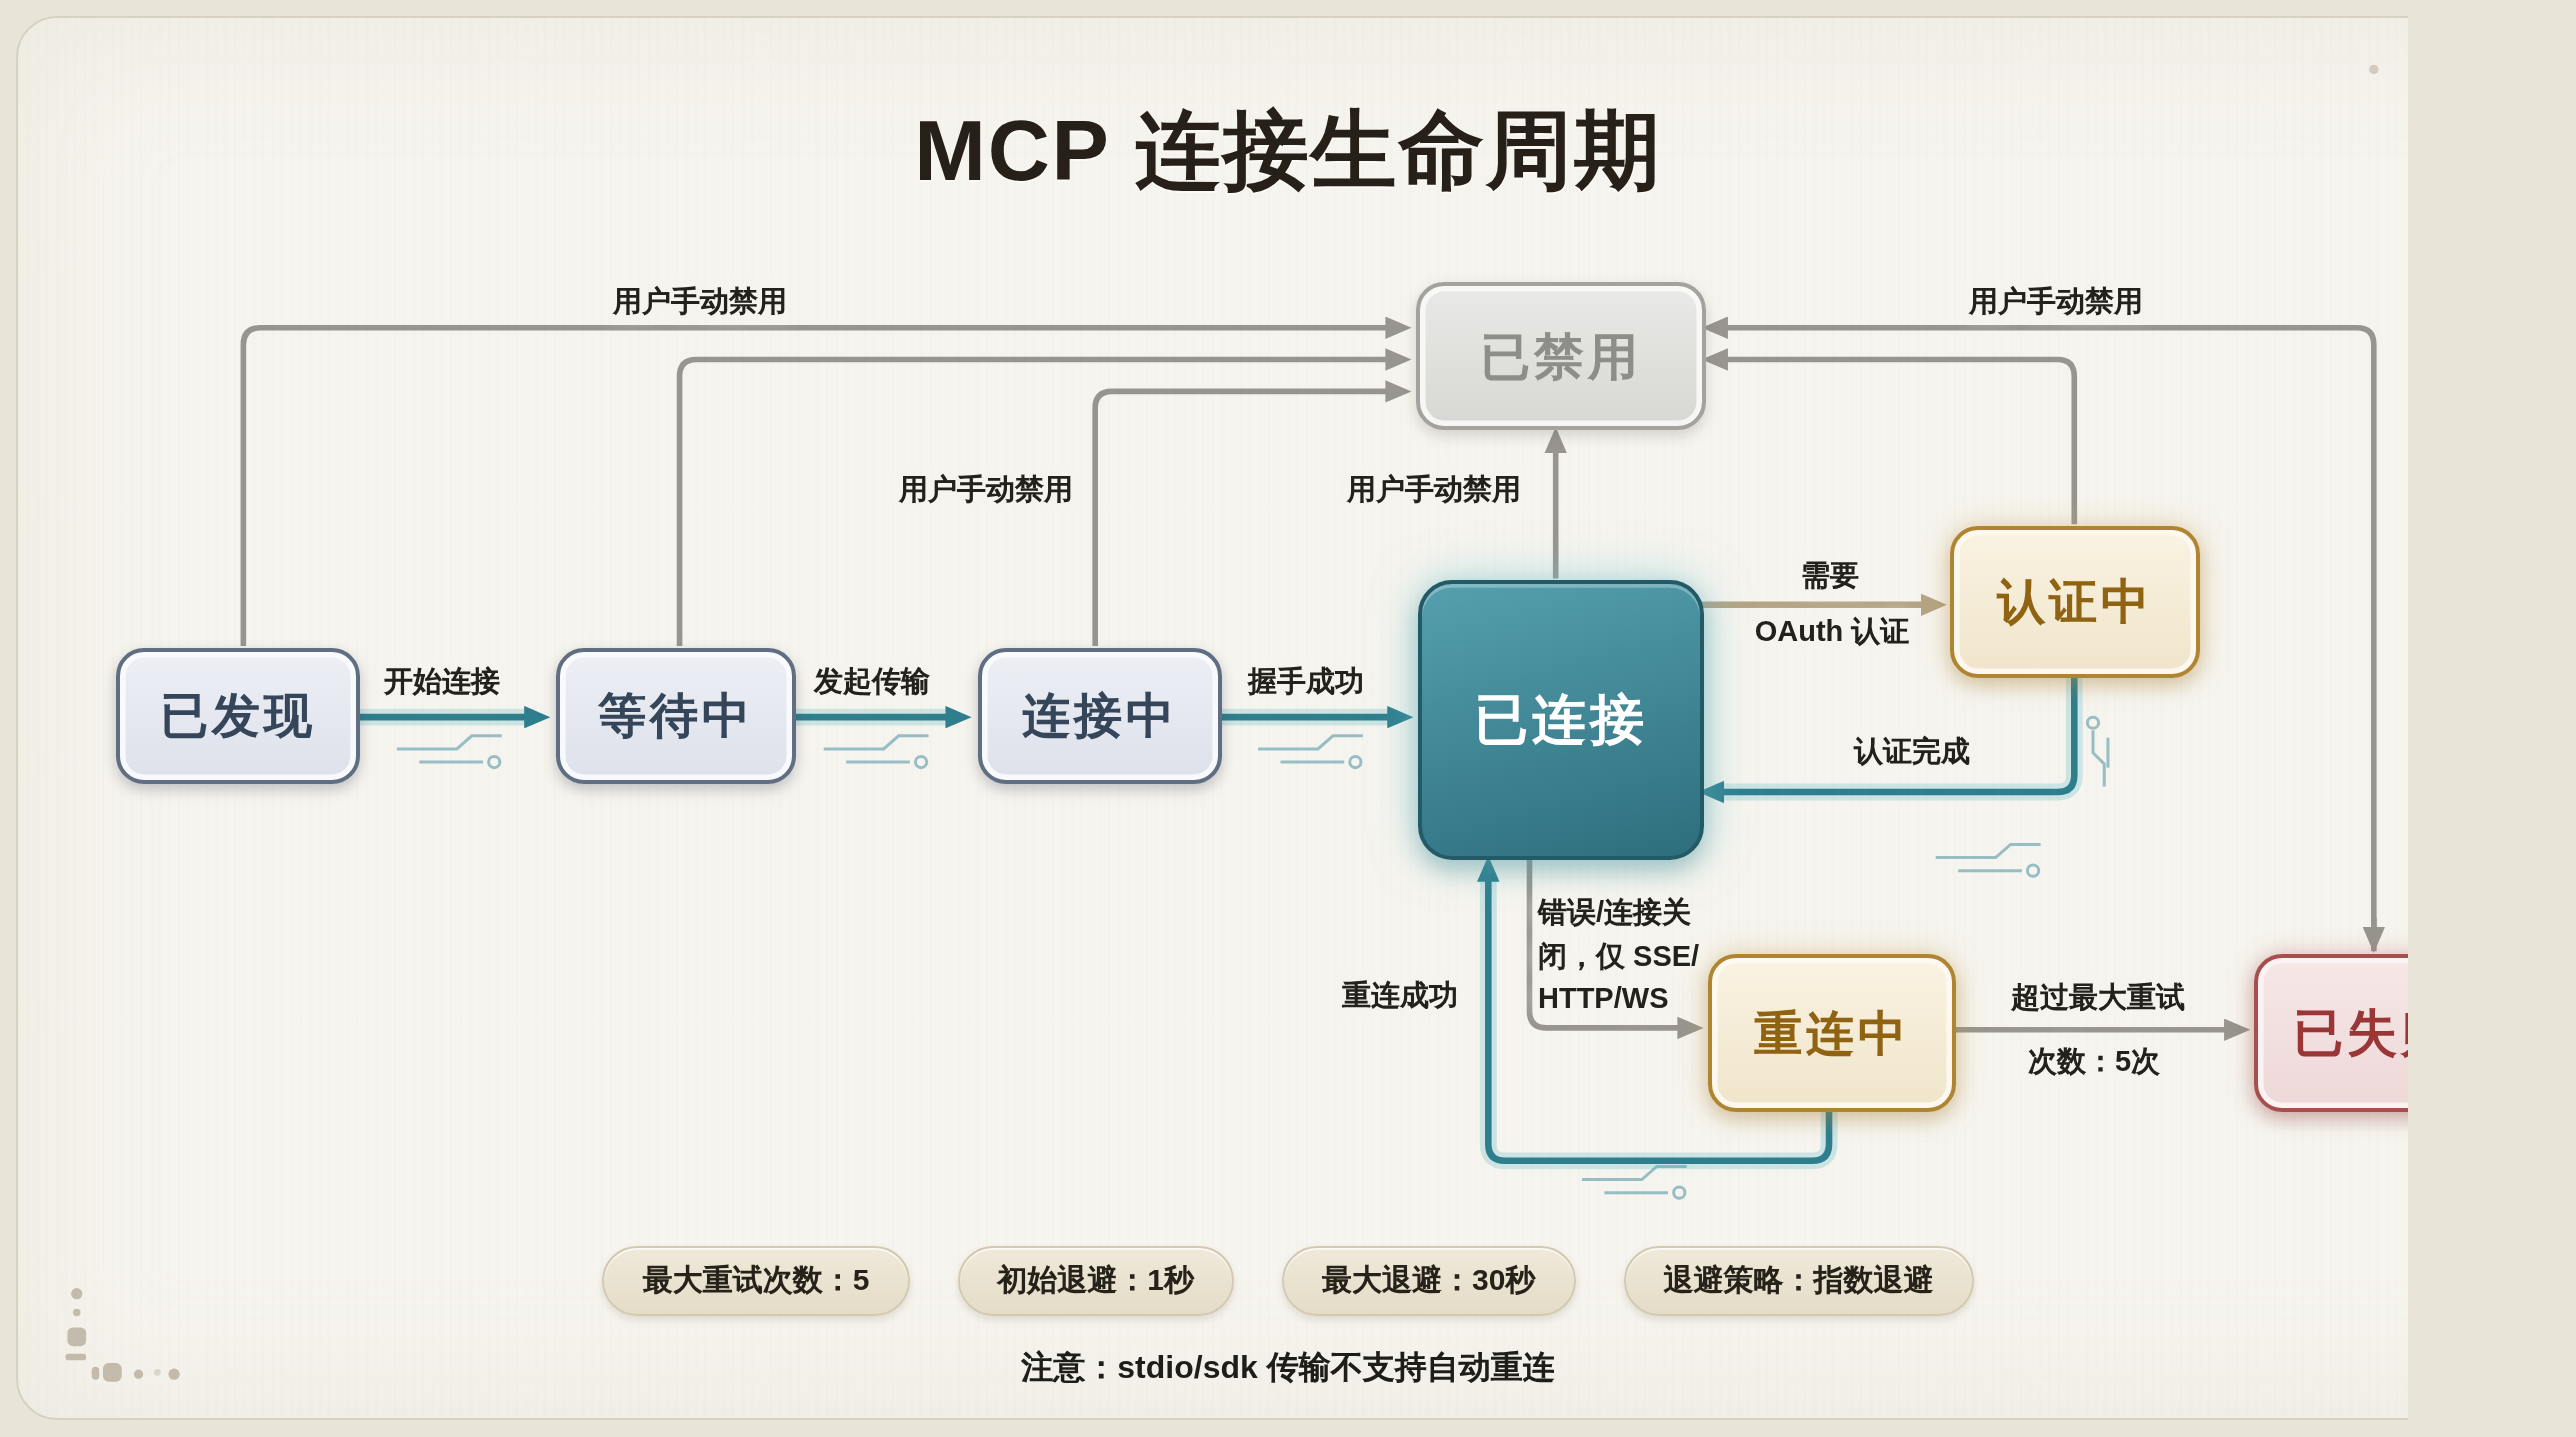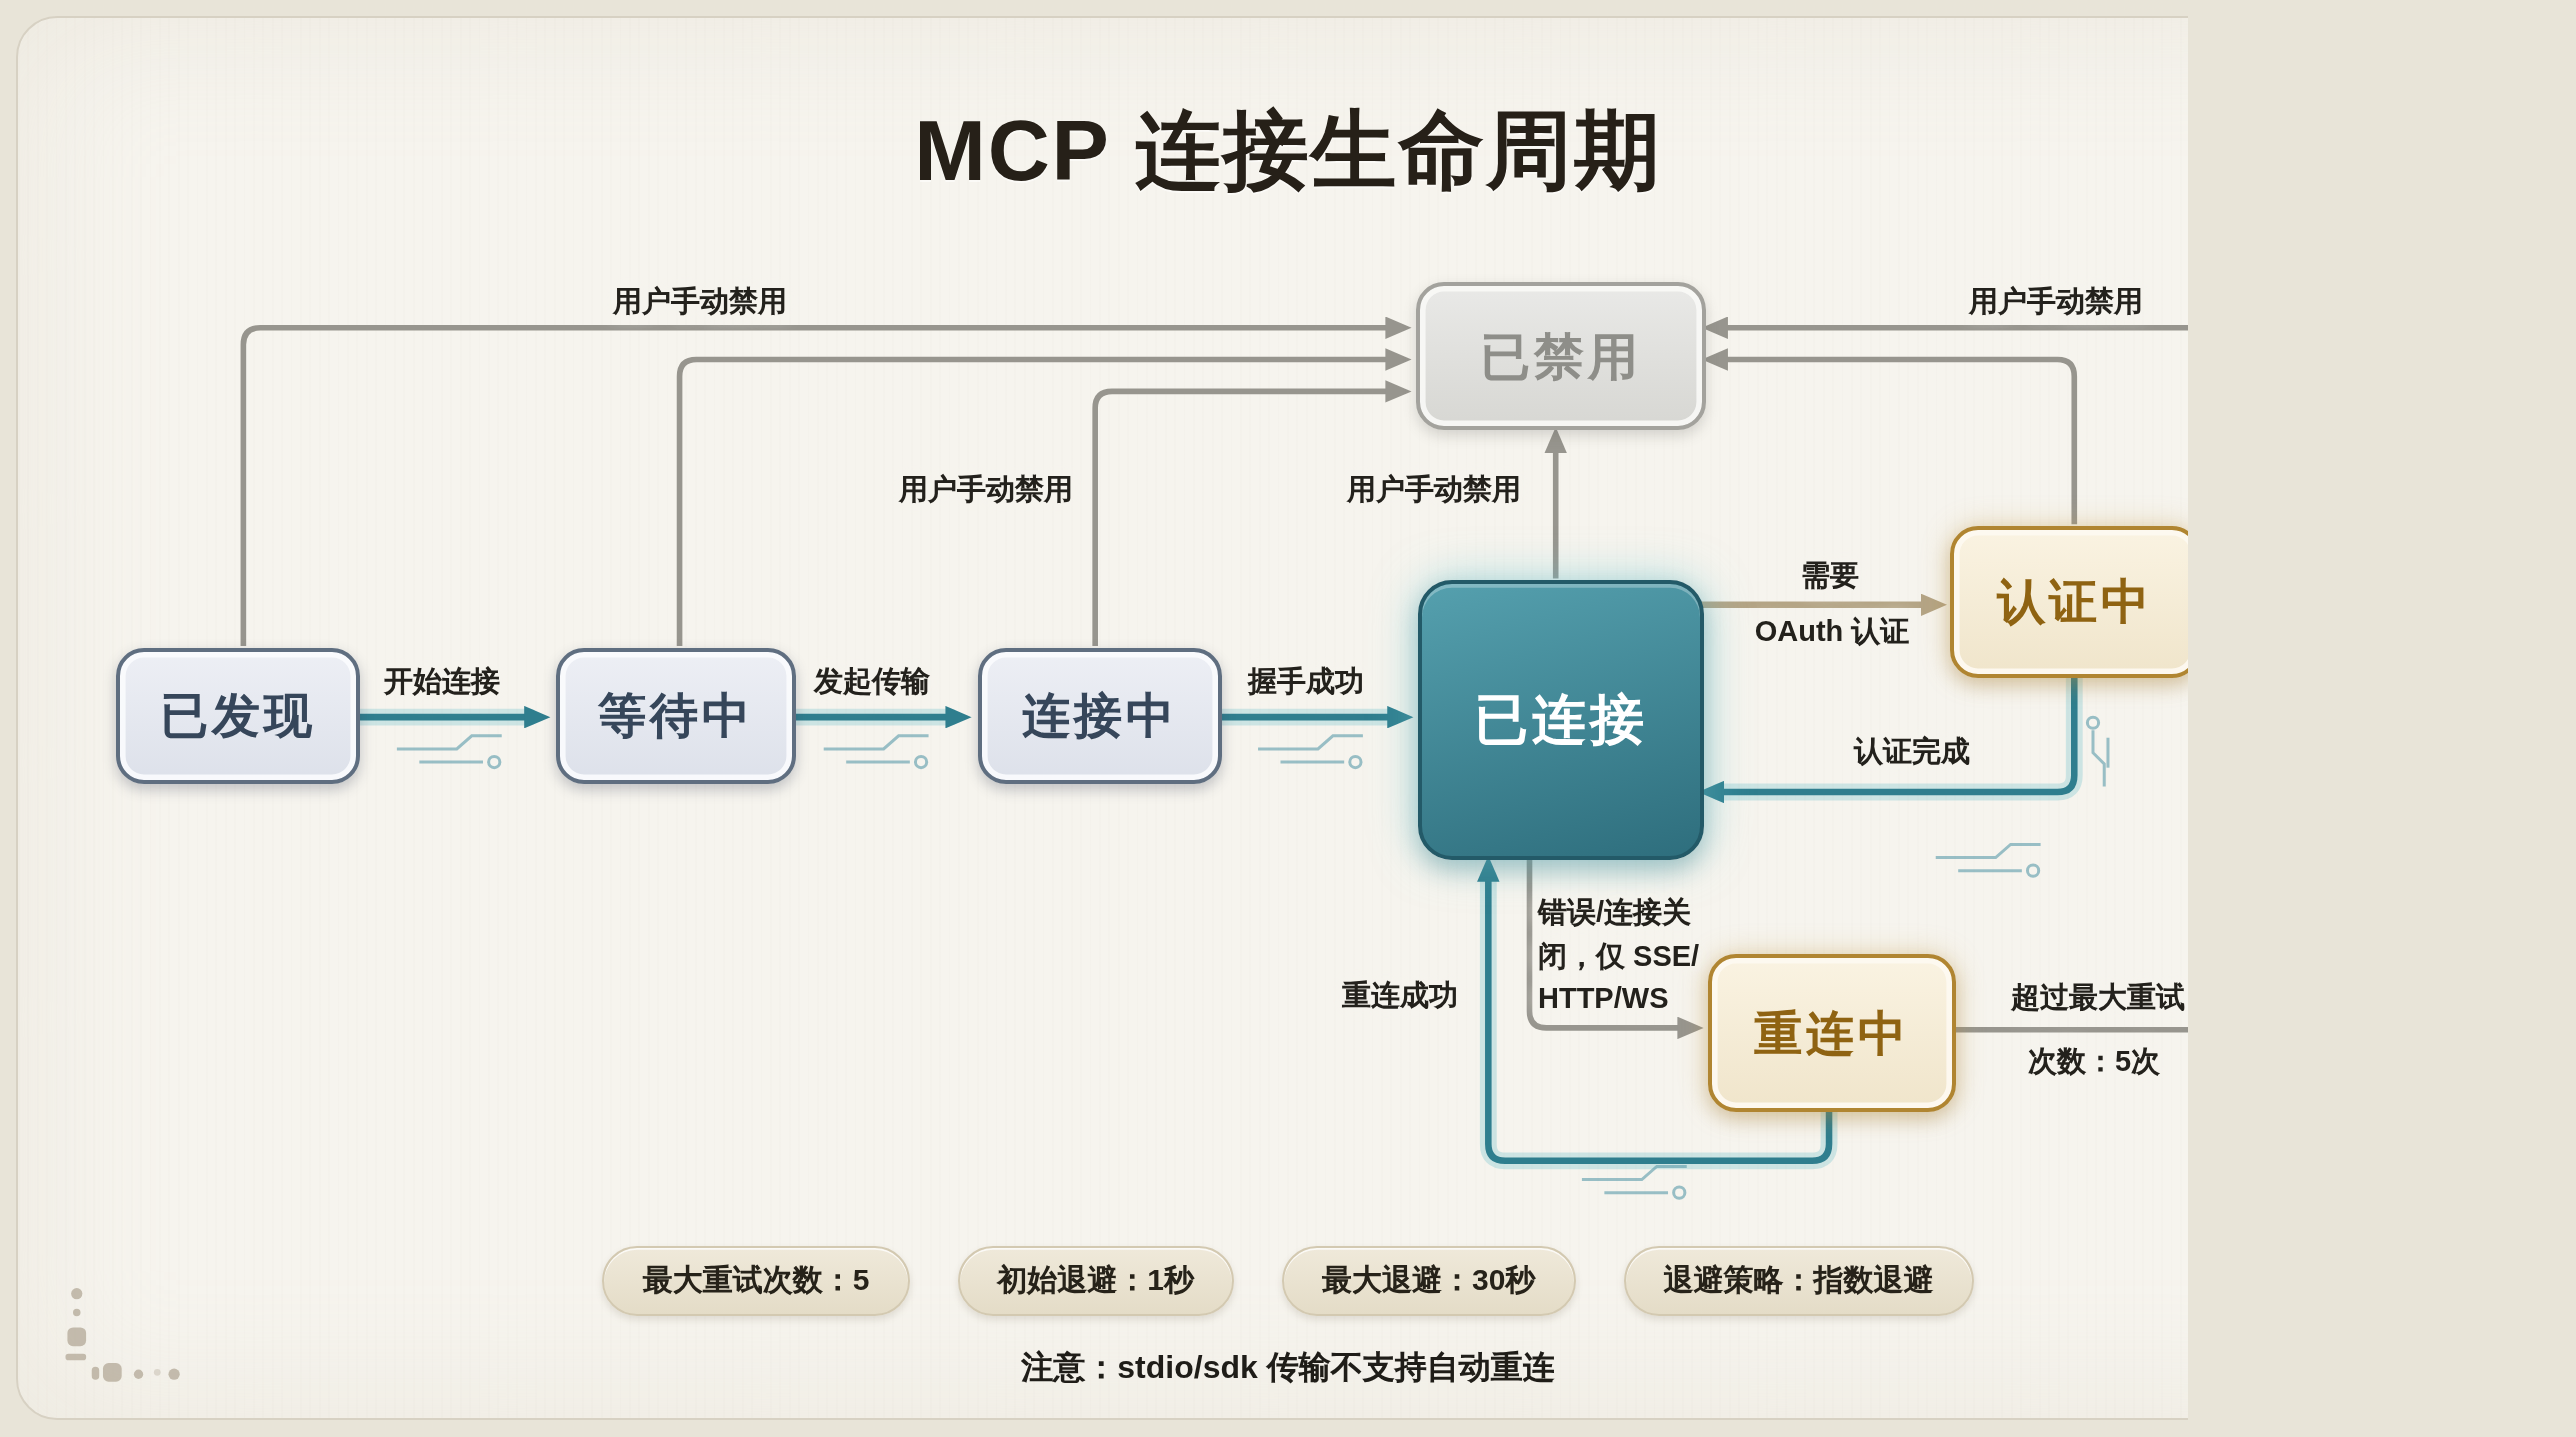--- a/index.html
+++ b/index.html
@@ -1,16 +1,16 @@
 <!DOCTYPE html>
 <html style="font-size:15px"><head>
 <meta charset="utf-8">
 <style>
   html,body { margin:0; padding:0; background:#e8e4d8; }
-  .viewport { width:2188px; height:1438px; overflow:hidden; position:relative; }
+  .viewport { width:2408px; height:1438px; overflow:hidden; position:relative; }
   .stage {
     width:1288px; height:719px;
     transform:scale(2); transform-origin:0 0;
     position:relative;
     font-family:"Liberation Sans","DejaVu Sans",sans-serif;
   }
   .card {
     position:absolute; left:7.5px; top:7.5px; width:1269px; height:700px;
     background:#f6f4ee;
     background-image:repeating-linear-gradient(90deg, rgba(120,110,90,.016) 0 0.9px, transparent 0.9px 4.7px);

